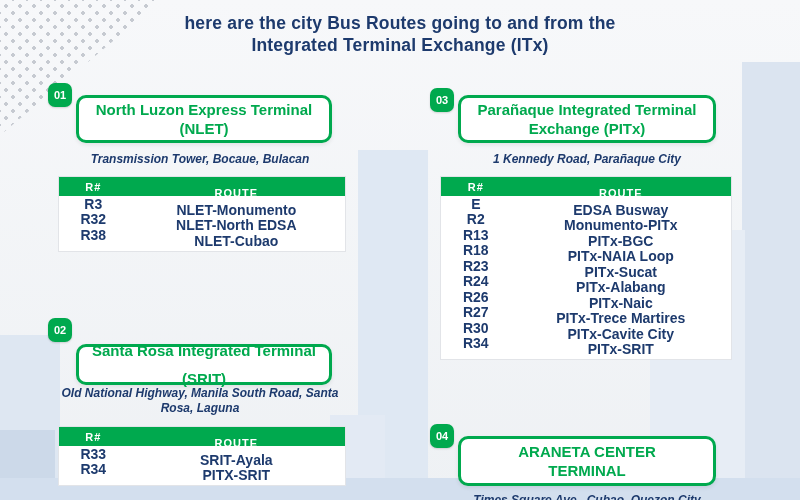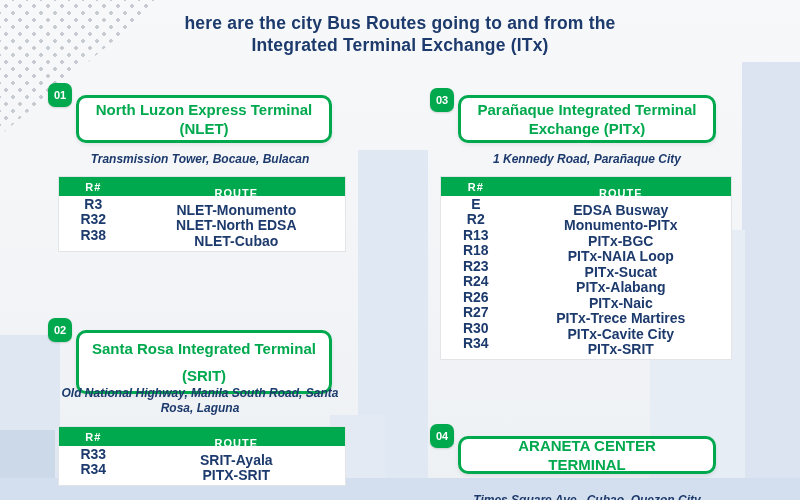--- a/index.html
+++ b/index.html
@@ -114,21 +114,21 @@
       <span class="col-code">R32</span>
       <span class="col-route">NLET-North EDSA</span>
     </div>
     <div class="trow">
       <span class="col-code">R38</span>
       <span class="col-route">NLET-Cubao</span>
     </div>
   </div>
 
   <div class="badge" style="left:48px;top:318px;">02</div>
-  <div class="card-header" style="left:76px;top:330px;width:256px;height:64px;gap:8px;">
+  <div class="card-header" style="left:76px;top:344px;width:256px;height:41px;gap:8px;">
     <div>Santa Rosa Integrated Terminal</div>
     <div>(SRIT)</div>
   </div>
   <div class="address" style="left:50px;top:386px;width:300px;">Old National Highway, Manila South Road, Santa Rosa, Laguna</div>
   <div class="rtable" style="left:58px;top:426px;width:288px;">
     <div class="thead">
       <span class="col-code">R#</span>
       <span class="col-route">ROUTE</span>
     </div>
     <div class="trow">
@@ -188,19 +188,19 @@
       <span class="col-code">R30</span>
       <span class="col-route">PITx-Cavite City</span>
     </div>
     <div class="trow">
       <span class="col-code">R34</span>
       <span class="col-route">PITx-SRIT</span>
     </div>
   </div>
 
   <div class="badge" style="left:430px;top:424px;">04</div>
-  <div class="card-header" style="left:458px;top:436px;width:258px;height:38px;">
+  <div class="card-header" style="left:458px;top:436px;width:258px;height:50px;">
     <div>ARANETA CENTER</div>
     <div>TERMINAL</div>
   </div>
   <div class="address" style="left:437px;top:493px;width:300px;">Times Square Ave., Cubao, Quezon City</div>
 
 </div>
 
 </body></html>

